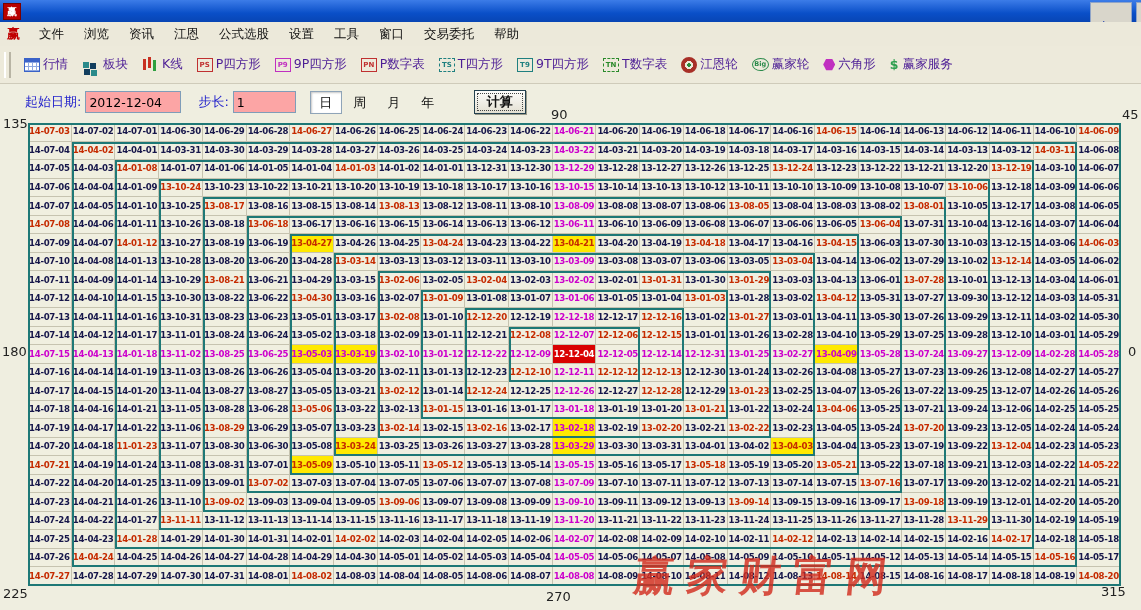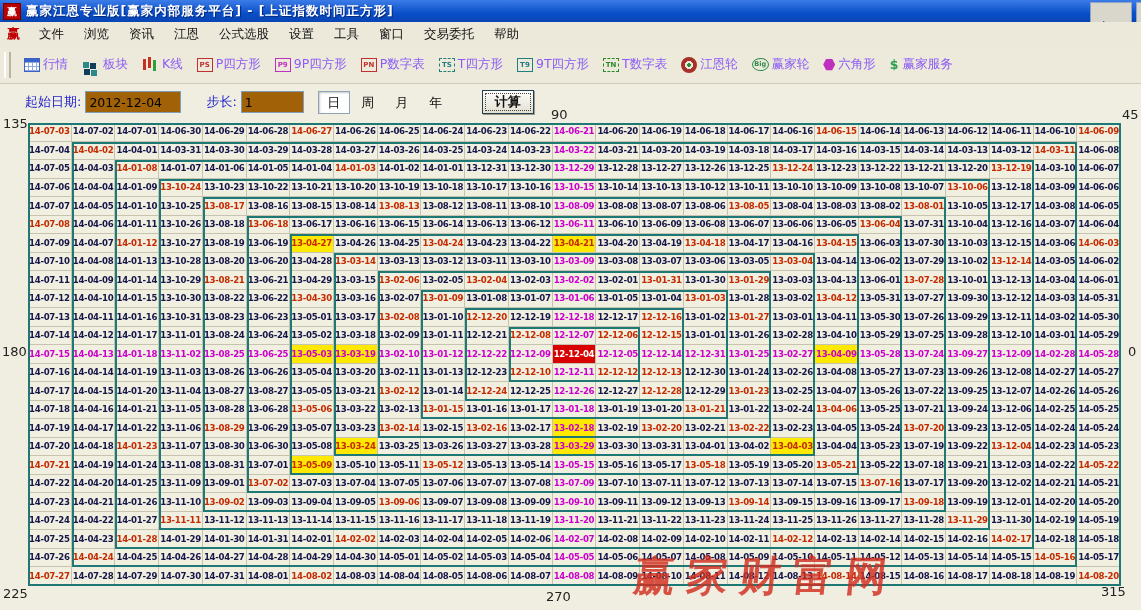--- a/index.html
+++ b/index.html
@@ -18,21 +18,21 @@
     color:#1133AA;font-size:13px;line-height:17px;white-space:nowrap;}
 
   
   .menubar{position:absolute;left:0;top:22px;width:100%;height:24px;background:#ECE9DA;
     border-bottom:1px solid #D5D1BF;display:flex;align-items:center;font-size:12.5px;color:#111;}
   .menu-logo{color:#C00000;font-weight:bold;padding:0 9px 0 7px;font-size:13px;}
   .menu-item{padding:0 10px;cursor:default;}
 
   
   .toolbar{position:absolute;left:0;top:46px;width:100%;height:37px;background:#EDEADB;
-    border-bottom:1px solid #CFCBBA;display:flex;align-items:center;font-size:12.5px;color:#8b5cf6;}
+    border-bottom:1px solid #CFCBBA;display:flex;align-items:center;font-size:12.5px;color:#4c1d95;}
   .tb-handle{width:3px;height:26px;border-left:2px solid #fff;border-right:2px solid #b8b4a4;margin:0 6px 0 4px;}
   .tbi{display:flex;align-items:center;padding:0 7px;height:30px;cursor:default;}
   .tbi span.lbl{margin-left:3px;}
   .i{display:inline-block;position:relative;vertical-align:middle;}
   .quote-table-icon{width:14px;height:12px;border:1px solid #3A62C8;background:#fff;
     background-image:linear-gradient(#3A62C8,#3A62C8),
       repeating-linear-gradient(to right,transparent 0 3px,#8FA8E0 3px 4px),
       repeating-linear-gradient(to bottom,transparent 0 3px,#8FA8E0 3px 4px);
     background-size:100% 3px,100% 100%,100% 100%;background-repeat:no-repeat,repeat,repeat;}
   .blocks-icon{width:6px;height:6px;margin:0 11px 0 1px;background:#2A8A8A;
@@ -53,21 +53,21 @@
     color:#2A8A4A;font-size:6.5px;font-weight:bold;text-align:center;line-height:10px;}
   .winner-wheel-icon::after{content:attr(data-letter);}
   .hexagon-icon{width:12px;height:12px;background:#C030C0;
     clip-path:polygon(25% 3%,75% 3%,100% 50%,75% 97%,25% 97%,0 50%);}
   .service-icon{width:10px;height:13px;color:#2FA050;font-size:12.5px;font-weight:bold;line-height:13px;}
   .service-icon::after{content:attr(data-letter);}
 
   
   .controls{position:absolute;left:0;top:84px;width:100%;height:36px;display:flex;align-items:center;font-size:13px;}
   .ctl-label{color:#2222CC;font-weight:normal;}
-  .ctl-input{border:1px solid #7F9DB9;background:#a16207;height:18px;font-size:12.5px;
+  .ctl-input{border:1px solid #7F9DB9;background:#fca5a5;height:18px;font-size:12.5px;
     font-family:"DejaVu Sans","Liberation Sans",sans-serif;padding:1px 3px;}
   .pb{width:30px;height:21px;text-align:center;line-height:21px;margin-right:2px;color:#111;
     background:transparent;border:1px solid transparent;font-size:13px;}
   .pb.active{background:#fff;border:1px solid #8FA4B8;box-shadow:inset 1px 1px 2px #c8c8c8;}
   .calc-btn{margin-left:28px;padding:1px 12px;height:24px;background:linear-gradient(#FDFDFB,#E3E0D2);
     border:1px solid #24414F;font-size:13px;font-weight:bold;color:#111;
     outline:1px dotted #444;outline-offset:-4px;box-shadow:1px 1px 0 #9a9a8a;}
 
   
   .grid{position:absolute;left:28px;top:123px;width:1093px;height:463px;
@@ -85,21 +85,20 @@
   .alabel{position:absolute;font-size:13px;color:#222;}
   .watermark{position:absolute;left:634px;top:549px;font-size:41px;font-weight:bold;
     color:rgba(210,45,30,0.82);letter-spacing:12px;font-family:"DejaVu Serif","Liberation Serif",serif;
     transform:skewX(-6deg);white-space:nowrap;}
 </style>
 </head>
 <body>
 
 <div class="titlebar">
   <div class="tb-logo">赢</div>
-  <div class="tb-title">赢家江恩专业版[赢家内部服务平台] - [上证指数时间正方形]</div>
   <div class="tb-btns">
       <span class="tb-btn">客服</span>
       <span class="tb-btn">论坛</span>
     </div>
 </div>
 
 <div class="menubar">
   <span class="menu-logo">赢</span>
 <span class="menu-item">文件</span>
     <span class="menu-item">浏览</span>
@@ -165,21 +164,21 @@
     </div>
     <div class="tbi">
       <span class="i service-icon" data-letter="$"></span>
       <span class="lbl">赢家服务</span>
     </div>
   </div>
 
 <div class="controls">
   <span class="ctl-label" style="margin-left:25px">起始日期:</span>
   <input class="ctl-input" style="width: 88px; margin-left: 4px;" value="2012-12-04">
-  <span class="ctl-label" style="margin-left:25px">步长:</span>
+  <span class="ctl-label" style="margin-left:17px">步长:</span>
   <input class="ctl-input" style="width: 55px; margin-left: 4px;" value="1">
   <span style="width:14px"></span>
   <span style="display:flex">
       <span class="pb active">日</span>
       <span class="pb">周</span>
       <span class="pb">月</span>
       <span class="pb">年</span>
     </span>
   <button class="calc-btn">计算</button>
 </div>
@@ -605,21 +604,21 @@
     <div class="cell">13-02-23</div>
     <div class="cell">13-04-05</div>
     <div class="cell">13-05-24</div>
     <div class="cell red">13-07-20</div>
     <div class="cell">13-09-23</div>
     <div class="cell">13-12-05</div>
     <div class="cell">14-02-24</div>
     <div class="cell">14-05-24</div>
     <div class="cell">14-07-20</div>
     <div class="cell">14-04-18</div>
-    <div class="cell red">14-01-23</div>
+    <div class="cell red">11-01-23</div>
     <div class="cell">13-11-07</div>
     <div class="cell">13-08-30</div>
     <div class="cell">13-06-30</div>
     <div class="cell">13-05-08</div>
     <div class="cell red yel">13-03-24</div>
     <div class="cell">13-03-25</div>
     <div class="cell">13-03-26</div>
     <div class="cell">13-03-27</div>
     <div class="cell">13-03-28</div>
     <div class="cell mag yel">13-03-29</div>

